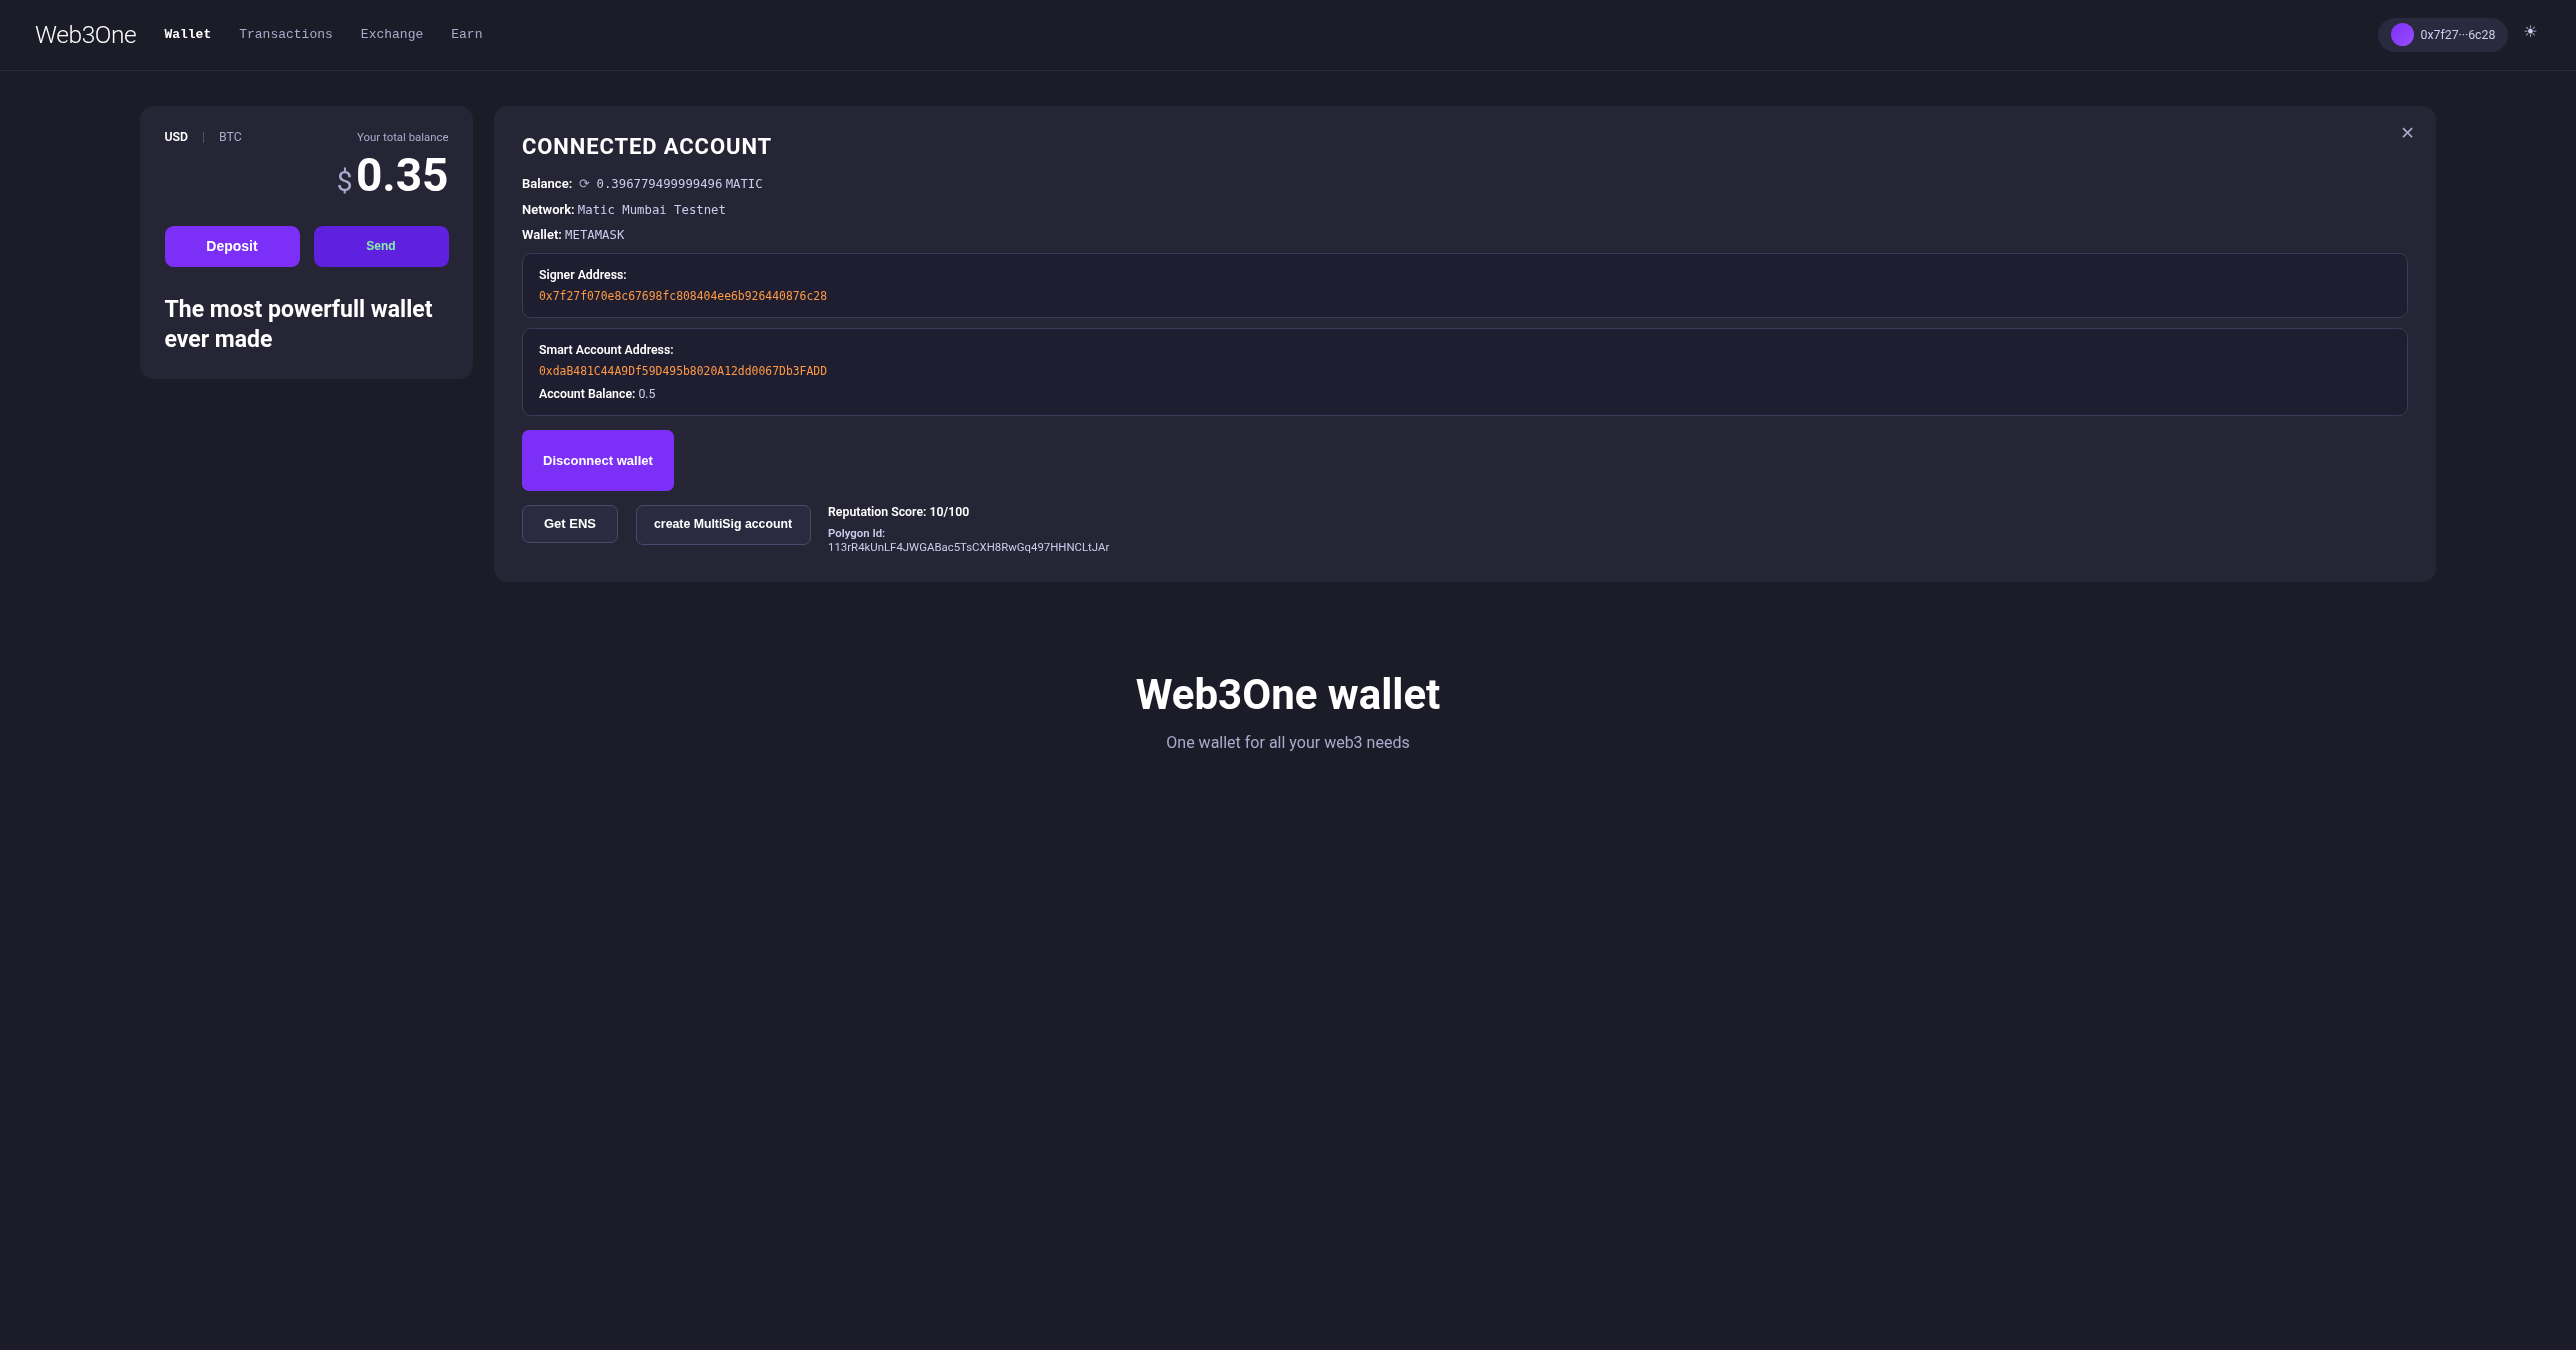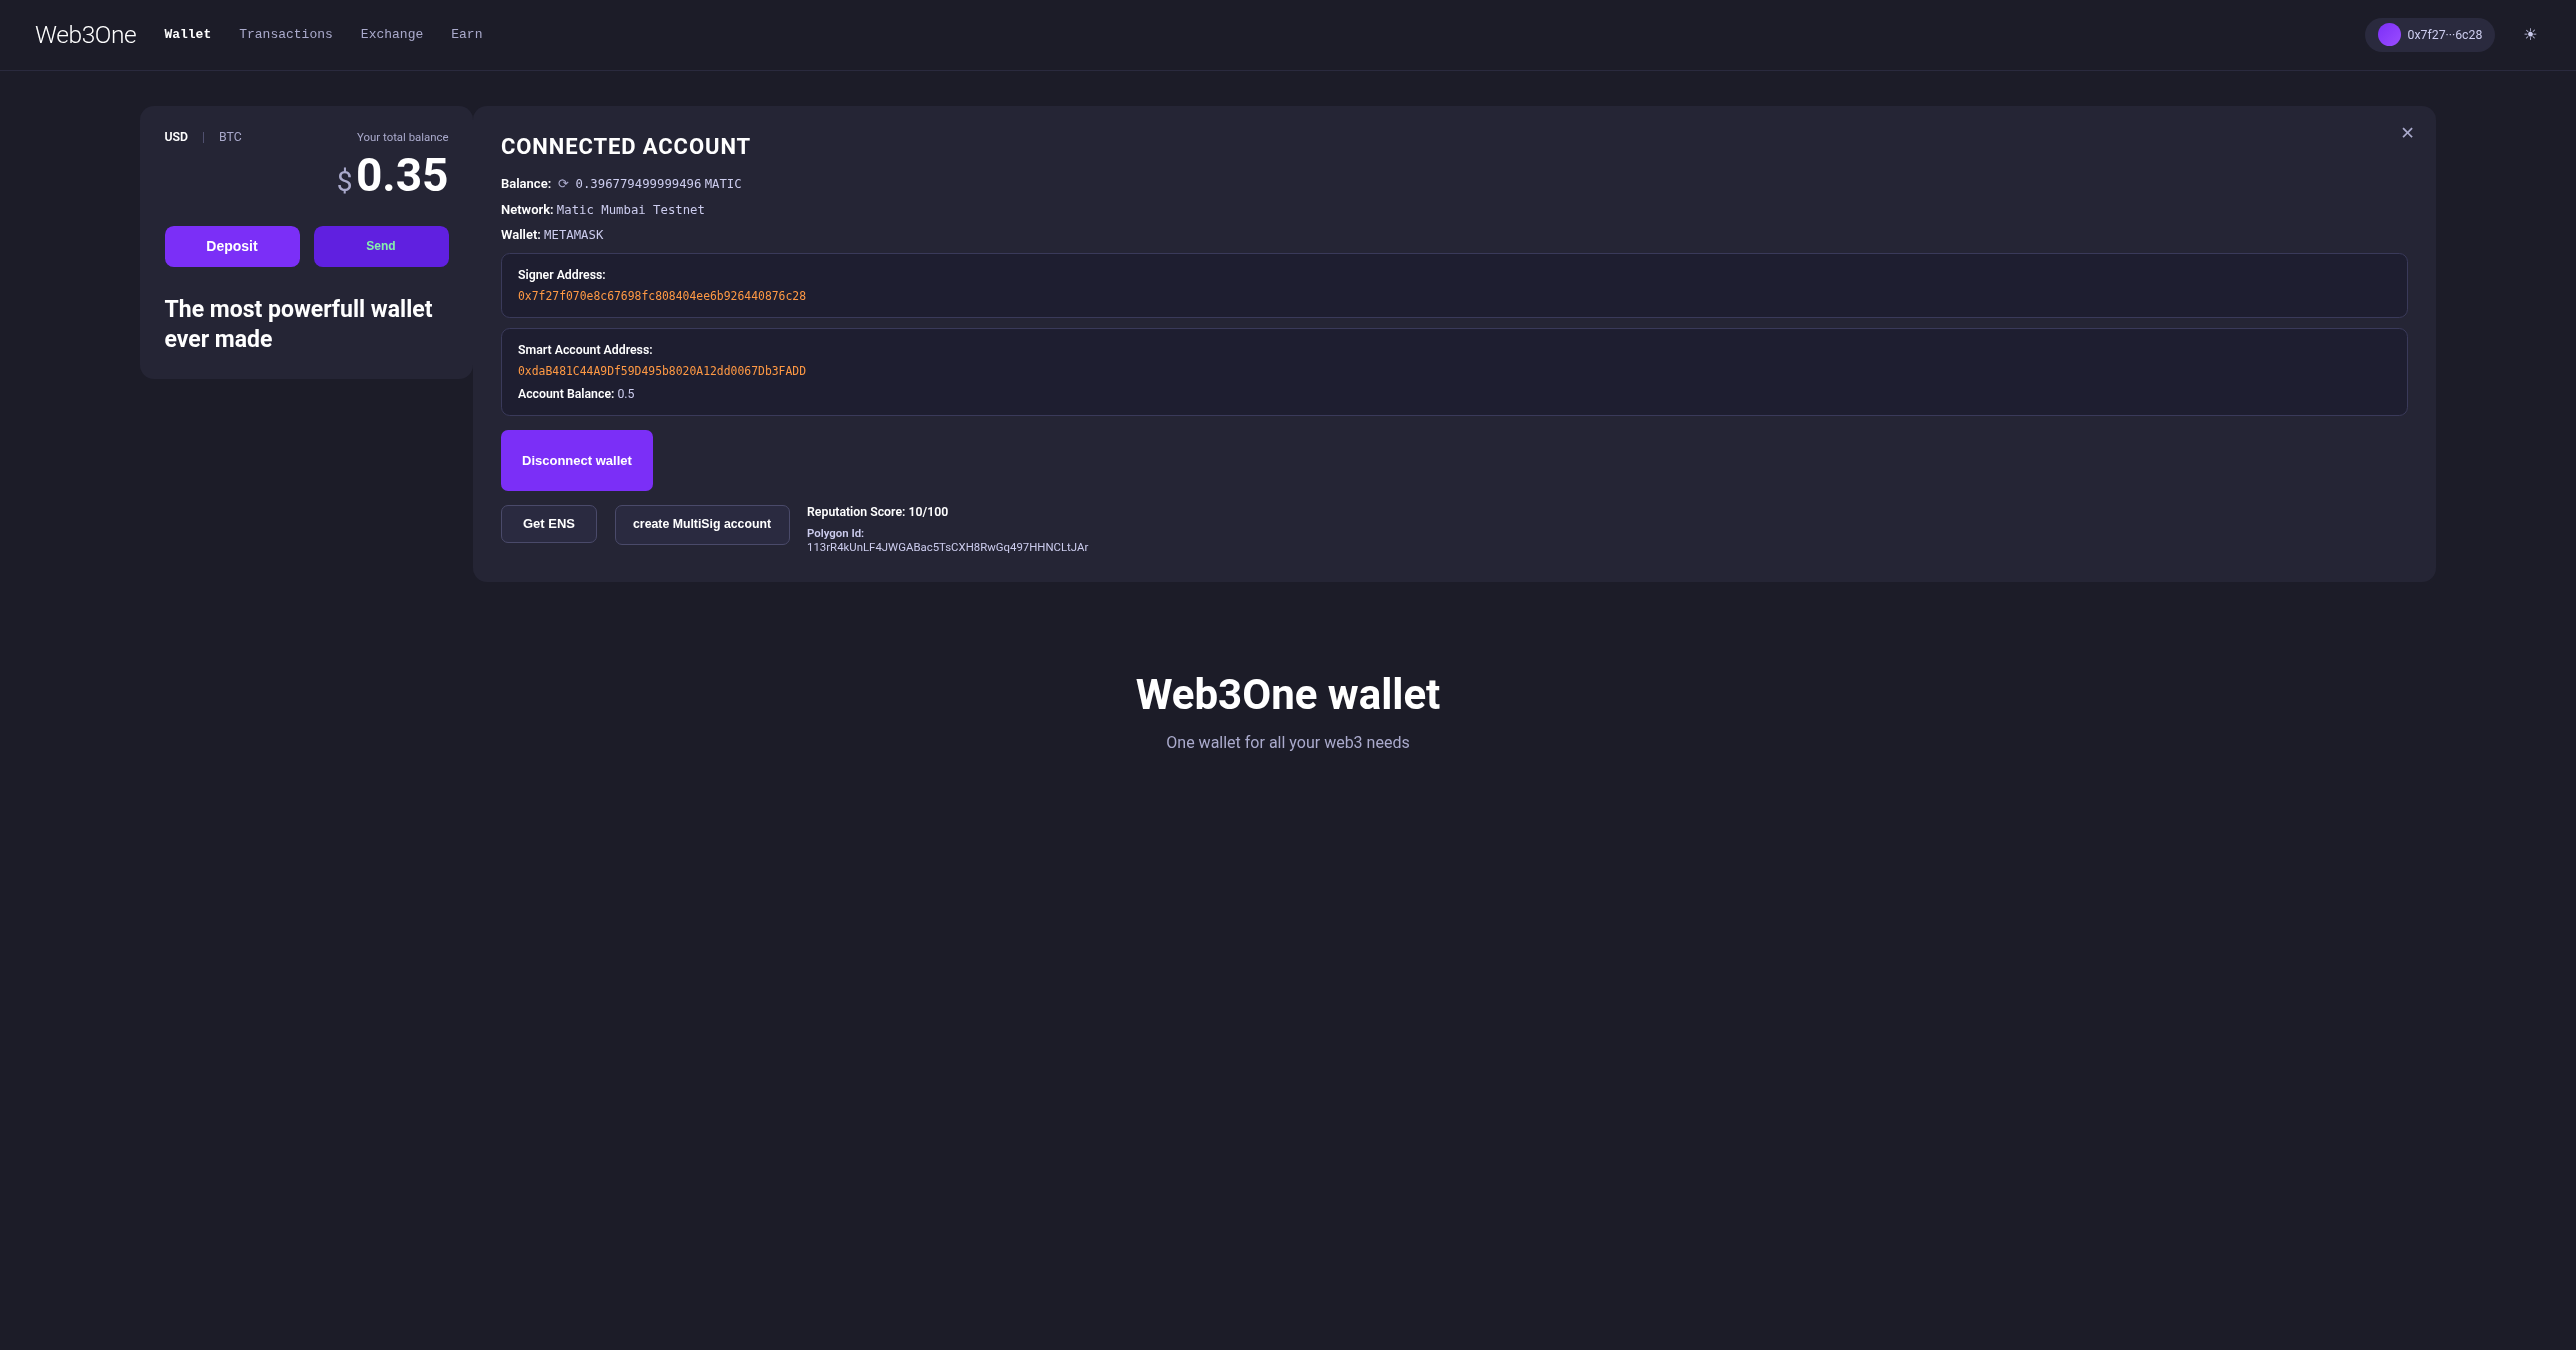--- a/index.html
+++ b/index.html
@@ -39,22 +39,22 @@
       padding: 3.5px 0;
       text-decoration: none;
       font-family: Liberation Mono, monospace;
     }
     .nav-link.active {
       color: #ffffff;
       font-weight: 600;
     }
     .nav-right {
       display: flex;
-      align-items: center;
-      gap: 25px;
+      align-items: flex-start;
+      gap: 12px;
     }
     .wallet-badge {
       display: flex;
       align-items: center;
       gap: 7px;
       background: #2a2a3e;
       border-radius: 17.5px;
       padding: 5.3px 12.3px;
       cursor: pointer;
     }
@@ -74,20 +74,21 @@
       color: #ccccee;
       background: none;
       border: none;
       padding: 3.5px;
     }
 
     
     .main-content {
       padding: 35px 140px;
       display: flex;
+      gap: 21px;
       align-items: flex-start;
     }
 
     
     .left-card {
       background: #252535;
       border-radius: 14px;
       padding: 24.5px;
       width: 333px;
       flex-shrink: 0;

